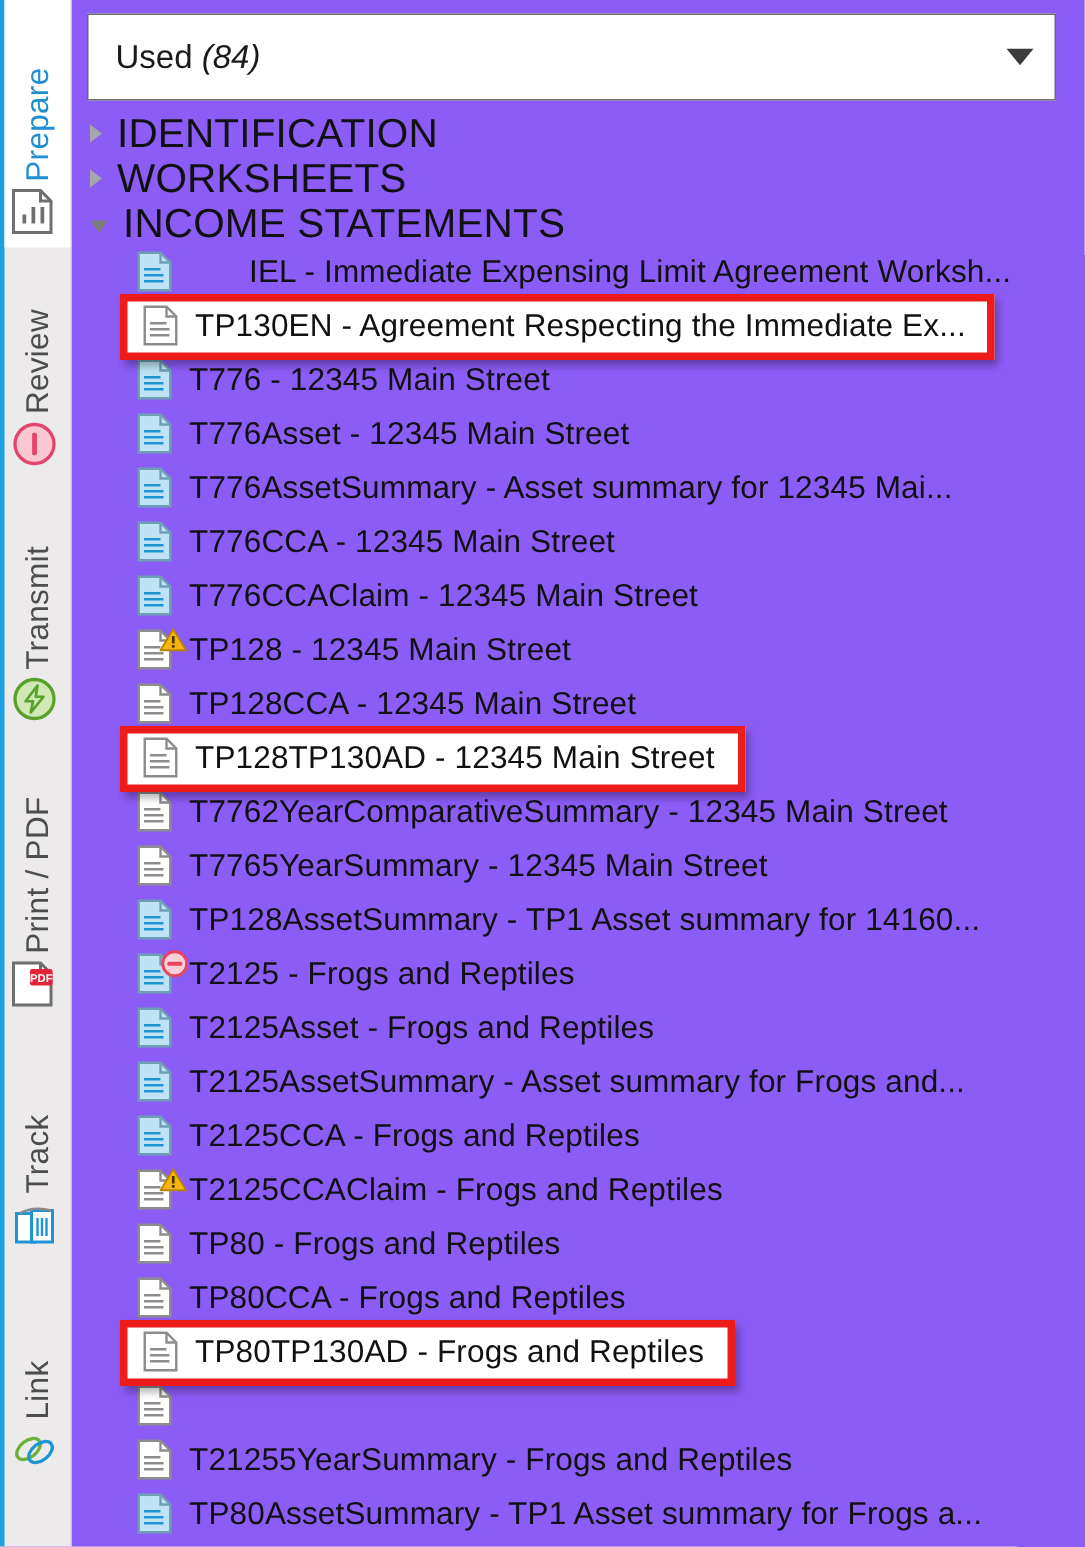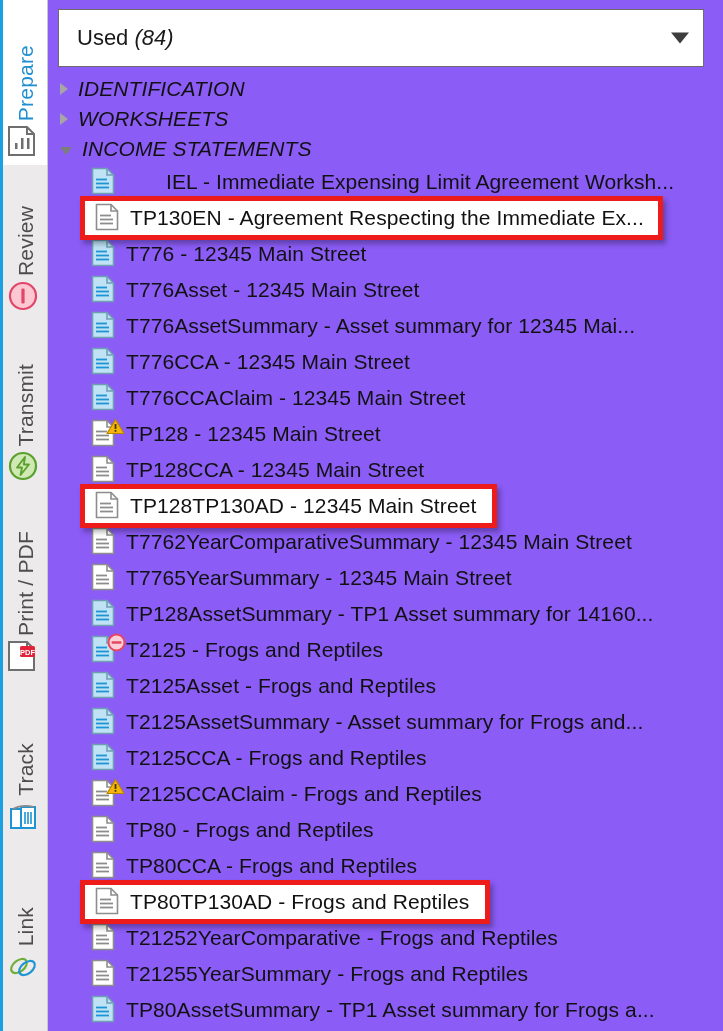--- a/index.html
+++ b/index.html
@@ -88,21 +88,21 @@
     border-left:8px solid #a6a6a6;
     margin-right:10px;
   }
   .grp-arrow-open{
     width:0;height:0;
     border-left:6px solid transparent;
     border-right:6px solid transparent;
     border-top:8px solid #7d7d7d;
     margin-right:10px;margin-top:3px;
   }
-  .grp-label{font-size:21px;color:#111111;letter-spacing:.1px;font-style:italic;}
+  .grp-label{font-size:27px;color:#111111;letter-spacing:.1px;}
 
   .row{
     position:relative;
     height:36px;display:flex;align-items:center;
     padding-left:43px;
     box-sizing:border-box;
   }
   .row-icon{
     width:26px;height:30px;flex:0 0 26px;
     position:relative;margin-right:9px;
@@ -503,21 +503,20 @@
         <div class="row" style="height: 36px;">
           <span class="row-icon">
             <svg width="24" height="28" viewBox="0 0 24 28">
               <path d="M1.5 1.5 H16 L22.5 8 V26.5 H1.5 Z" fill="#ffffff" stroke="#8d8d8d" stroke-width="1.6"></path>
               <path d="M16 1.5 L16 8 L22.5 8" fill="none" stroke="#8d8d8d" stroke-width="1.6"></path>
               <line x1="5" y1="12.5" x2="16" y2="12.5" stroke="#8d8d8d" stroke-width="1.8"></line>
               <line x1="5" y1="16.5" x2="18" y2="16.5" stroke="#8d8d8d" stroke-width="1.8"></line>
               <line x1="5" y1="20.5" x2="18" y2="20.5" stroke="#8d8d8d" stroke-width="1.8"></line>
             </svg>
           </span>
-          <span class="row-label">T21252YearComparative - Frogs and Reptiles</span>
         </div>
         <div class="row" style="height: 36px;">
           <span class="row-icon">
             <svg width="24" height="28" viewBox="0 0 24 28">
               <path d="M1.5 1.5 H16 L22.5 8 V26.5 H1.5 Z" fill="#ffffff" stroke="#8d8d8d" stroke-width="1.6"></path>
               <path d="M16 1.5 L16 8 L22.5 8" fill="none" stroke="#8d8d8d" stroke-width="1.6"></path>
               <line x1="5" y1="12.5" x2="16" y2="12.5" stroke="#8d8d8d" stroke-width="1.8"></line>
               <line x1="5" y1="16.5" x2="18" y2="16.5" stroke="#8d8d8d" stroke-width="1.8"></line>
               <line x1="5" y1="20.5" x2="18" y2="20.5" stroke="#8d8d8d" stroke-width="1.8"></line>
             </svg>

